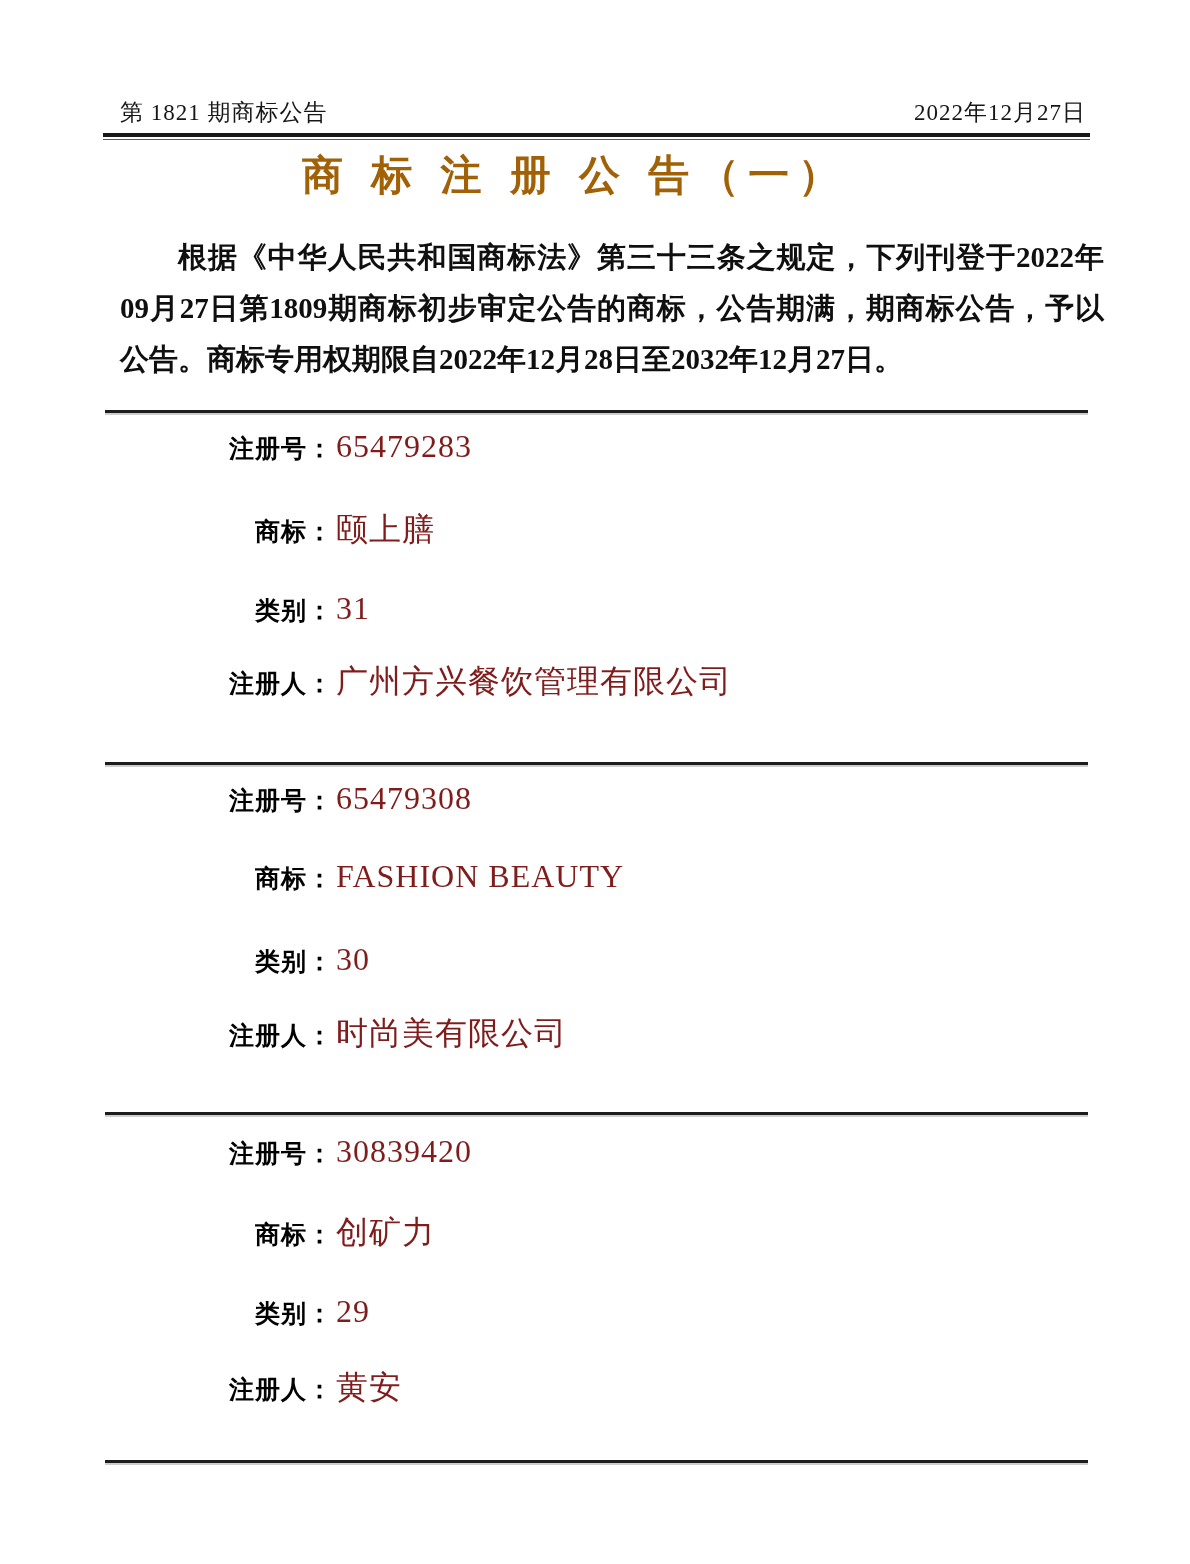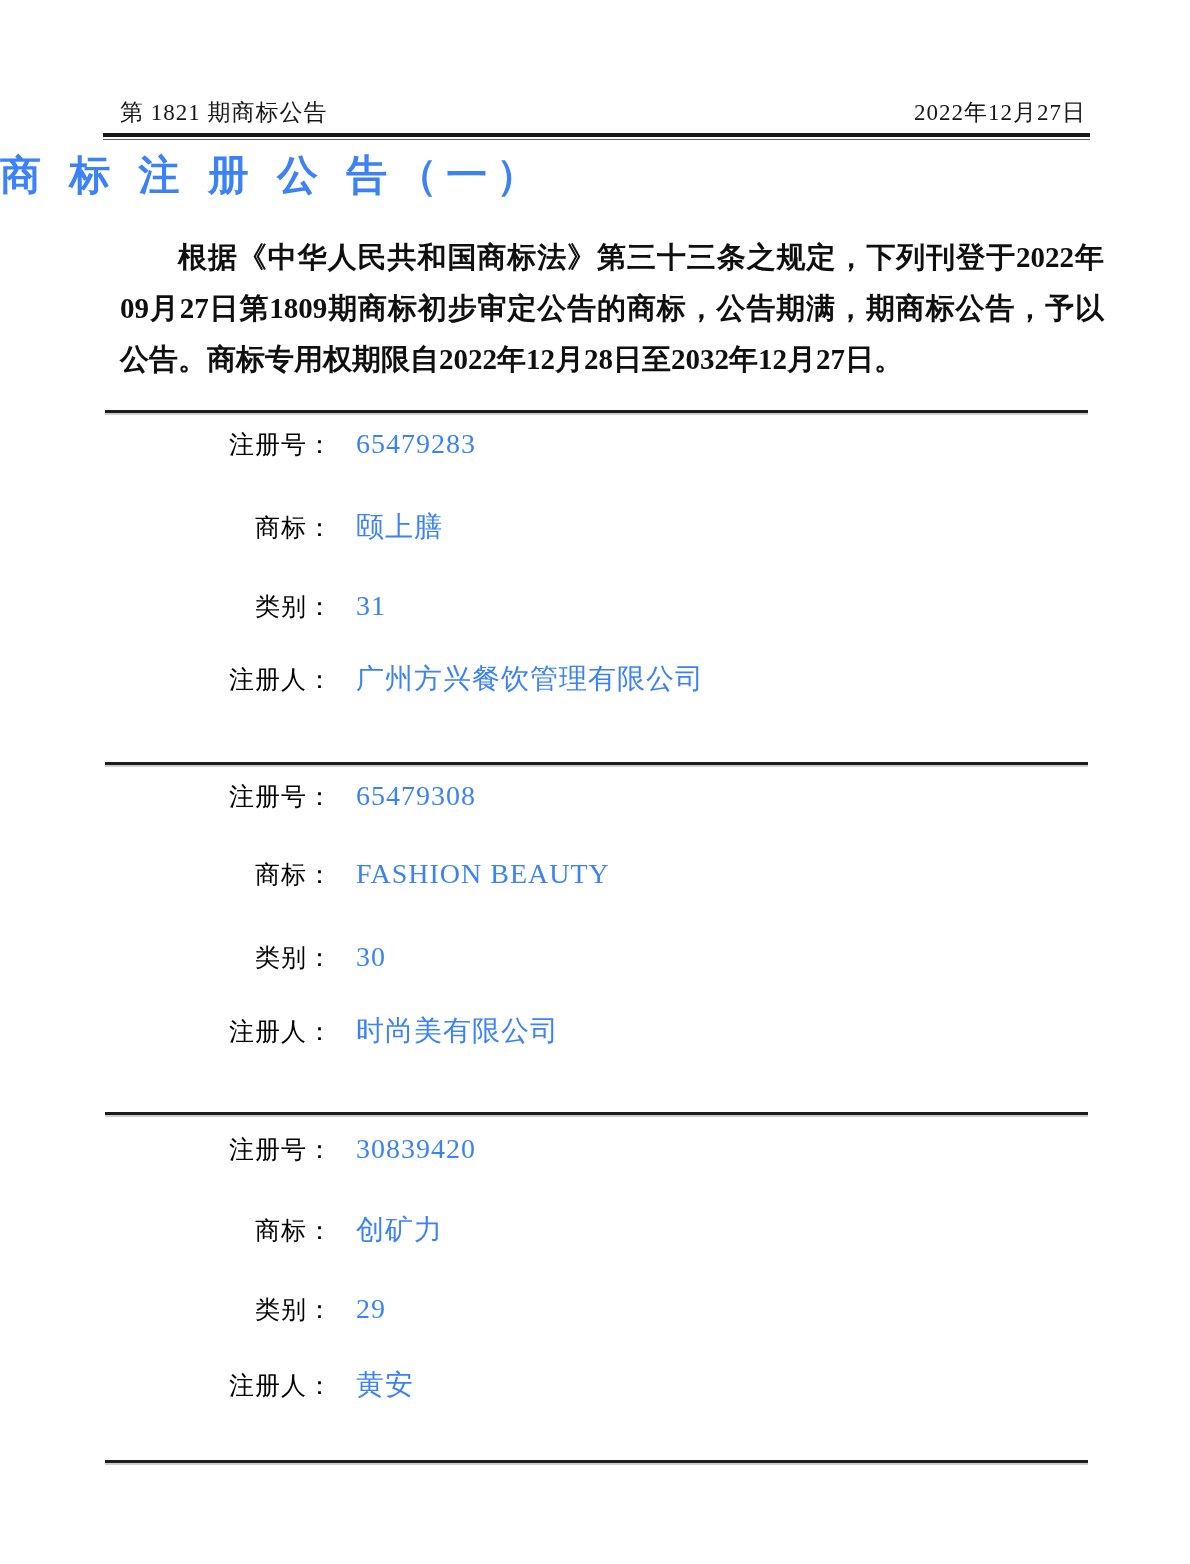--- a/index.html
+++ b/index.html
@@ -23,23 +23,23 @@
   }
   .hdr-rule {
     position:absolute; left:103px; right:100px; top:133px;
     height:2px; background:transparent;
     border-top:4px solid #181818;
     border-bottom:1px solid #5a5a5a;
   }
   
   .title {
     position:absolute; left:0; right:40px; top:148px;
-    text-align:left;
+    text-align:center;
     font-size:41px; font-weight:bold; letter-spacing:9px;
-    color:#3b82f6;
+    color:#a16207;
     white-space:nowrap;
   }
   
   .intro {
     position:absolute; left:120px; width:984px; top:232px;
     font-size:29px; font-weight:bold; line-height:51px;
     color:#0f0f0f;
   }
   .intro .ln { text-align:justify; text-align-last:justify; }
   .intro .ln.first { text-indent:2em; }
@@ -54,25 +54,25 @@
   .sep.s2 { top:762px; }
   .sep.s3 { top:1112px; }
   .sep.s4 { top:1460px; }
   
   .row {
     position:absolute; left:105px;
     display:flex; align-items:baseline;
   }
   .row .lbl {
     width:228px; text-align:right;
-    font-weight:normal; font-size:25px; color:#000;
+    font-weight:bold; font-size:25px; color:#000;
     letter-spacing:1px;
   }
   .row .val {
-    margin-left:23px; font-size:28px; color:#3b82f6;
+    margin-left:3px; font-size:32px; color:#7f1d1d;
     letter-spacing:1px;
   }
   
   .e1r1 { top:428px; }  .e1r2 { top:508px; }  .e1r3 { top:590px; }  .e1r4 { top:660px; }
   .e2r1 { top:780px; }  .e2r2 { top:858px; }  .e2r3 { top:941px; }  .e2r4 { top:1012px; }
   .e3r1 { top:1133px; } .e3r2 { top:1211px; } .e3r3 { top:1293px; } .e3r4 { top:1366px; }
 </style>
 </head>
 <body>
 

